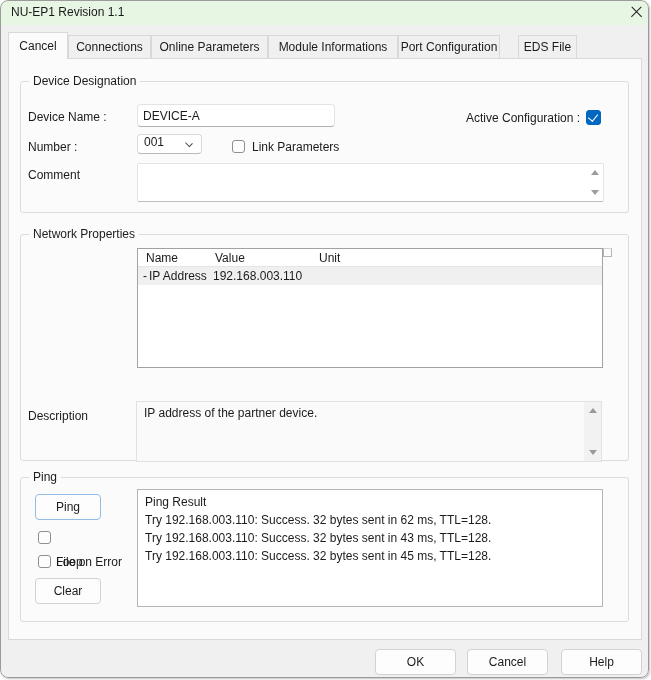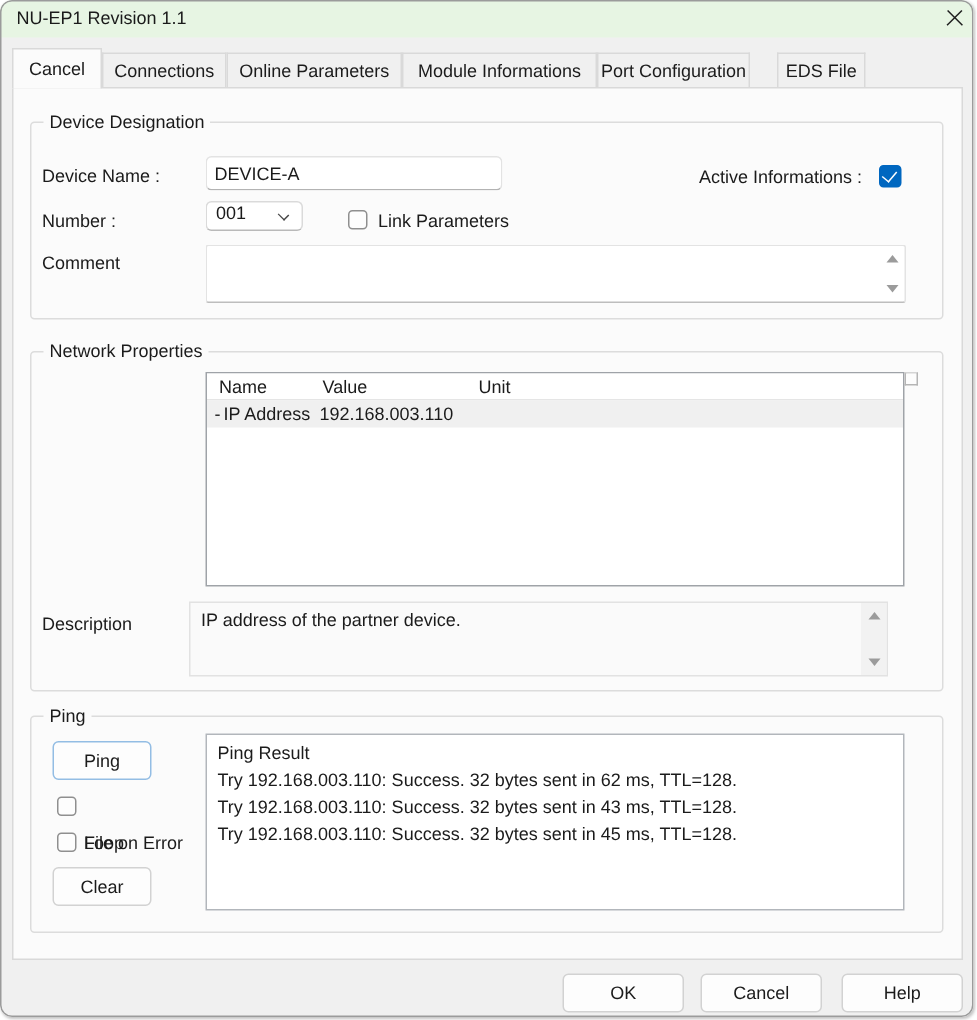--- a/index.html
+++ b/index.html
@@ -201,21 +201,21 @@
 
   <div class="tabpage"></div>
 
   <div class="group" style="left:20px; top:81px; width:609px; height:132px;">
     <span class="group-label">Device Designation</span>
   </div>
   <span class="label" style="left:28px; top:110px;">Device Name :</span>
   <div class="textbox" style="left:137px; top:104px; width:198px; height:23px;">
     <span>DEVICE-A</span>
   </div>
-  <span class="label" style="left:466px; top:111px;">Active Informations :</span>
+  <span class="label" style="left:466px; top:111px;">Active Configuration :</span>
   <div class="checkbox checked" style="left:586px; top:110px; width:15px; height:15px;"></div>
 
   <span class="label" style="left:28px; top:140px;">Number :</span>
   <div class="combo" style="left:137px; top:134px; width:65px; height:20px;">
     <span>001</span>
     <span class="chevron"></span>
   </div>
   <div class="checkbox" style="left:232px; top:140px; width:13px; height:13px;"></div>
   <span class="label" style="left:252px; top:140px;">Link Parameters</span>
 
@@ -225,36 +225,36 @@
     <div class="scroll-arrows">
       <span class="arr up"></span>
       <span class="arr down"></span>
     </div>
   </div>
 
   <div class="group" style="left:20px; top:234px; width:609px; height:227px;">
     <span class="group-label">Network Properties</span>
   </div>
 
-  <div class="listview" style="left:137px; top:248px; width:466px; height:143px;">
+  <div class="listview" style="left:137px; top:248px; width:466px; height:120px;">
     <div class="lv-header">
       <span class="hcell" style="left:8px;">Name</span>
       <span class="hcell" style="left:77px;">Value</span>
       <span class="hcell" style="left:181px;">Unit</span>
     </div>
     <div class="lv-row">
       <span class="cell" style="left:5px;">-</span>
       <span class="cell" style="left:11px;">IP Address</span>
       <span class="cell" style="left:75px;">192.168.003.110</span>
     </div>
   </div>
   <div class="corner-box" style="left:603px; top:248px;"></div>
 
   <span class="label" style="left:28px; top:409px;">Description</span>
-  <div class="descbox" style="left:126px; top:401px; width:466px; height:50px;padding-left:13px;">
+  <div class="descbox" style="left:136px; top:401px; width:466px; height:61px;padding-left:13px;">
     <span class="label" style="left:7px; top:4px;">IP address of the partner device.</span>
     <div class="scroll-arrows shaded">
       <span class="arr up"></span>
       <span class="arr down"></span>
     </div>
   </div>
 
   <div class="group" style="left:20px; top:477px; width:609px; height:145px;">
     <span class="group-label">Ping</span>
   </div>

